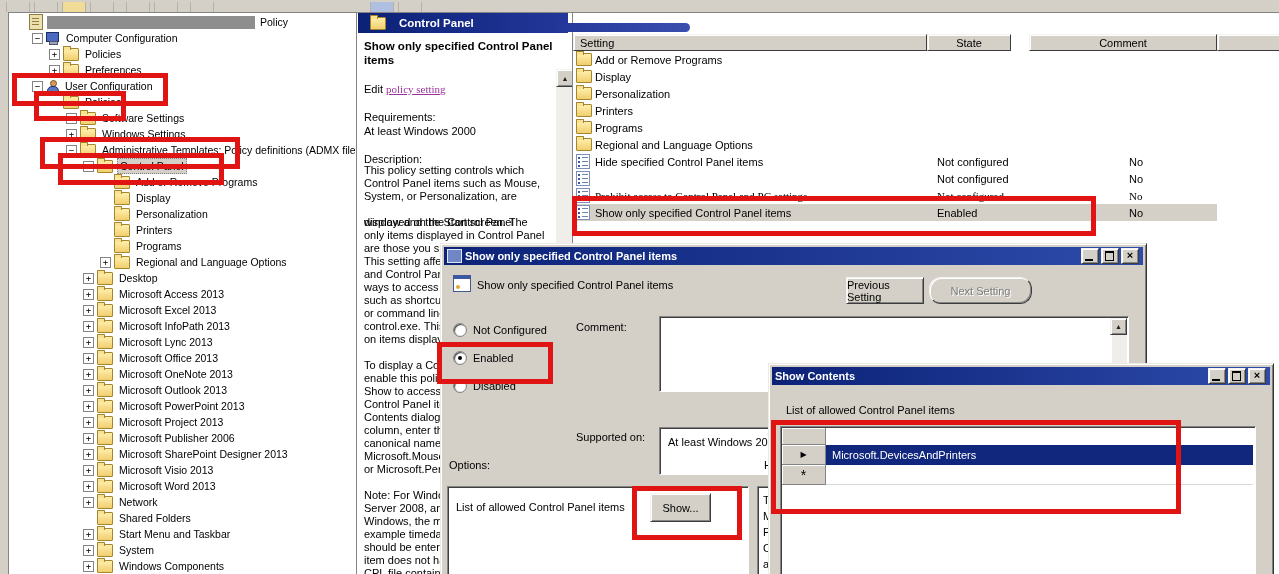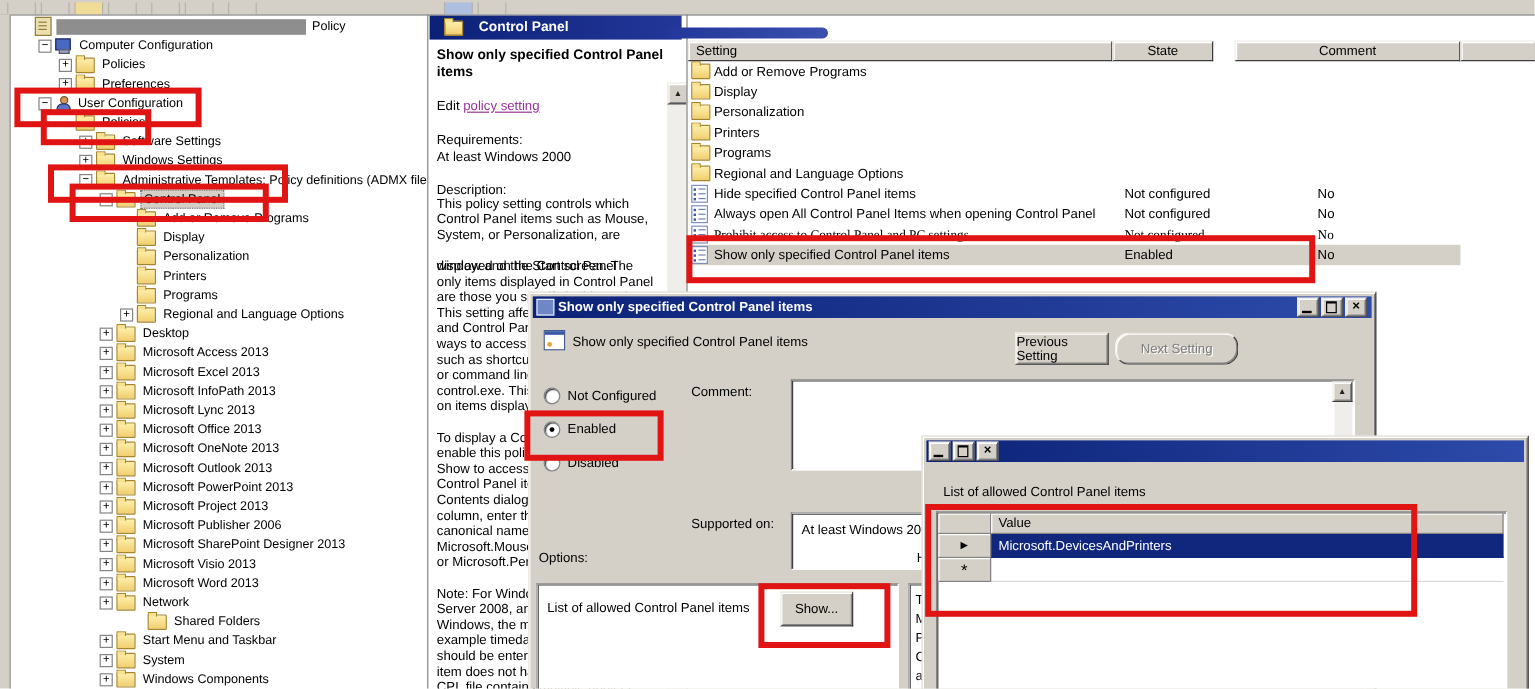--- a/index.html
+++ b/index.html
@@ -51,28 +51,28 @@
   .redaction{display:inline-block;width:208px;height:13px;background:#8e8e8e;margin-right:3px;flex:none;}
   
   .col-head{position:absolute;top:21px;height:17px;background:#d4d0c8;
     border:1px solid;border-color:#f5f3ef #3c3c3c #3c3c3c #f5f3ef;box-shadow:inset 1px 1px 0 #fff;
     display:flex;align-items:center;box-sizing:border-box;}
   .lrow{position:absolute;left:1px;width:643px;height:17px;display:flex;align-items:center;white-space:nowrap;}
   .lrow.sel{background:#d4d0c8;}
   .licon{flex:none;position:absolute;left:2px;}
   .lsetting{position:absolute;left:21px;}
   .lstate{position:absolute;left:363px;}
-  .lcomment{position:absolute;left:524px;}
+  .lcomment{position:absolute;left:555px;}
   .policy-icon{width:12px;height:13px;background:#fff;border:1px solid #7d8fb8;position:relative;}
   .policy-icon::before{content:"";position:absolute;left:1px;top:2px;width:2px;height:2px;background:#3a57a8;box-shadow:0 4px 0 #3a57a8,0 8px 0 #3a57a8;}
   .policy-icon::after{content:"";position:absolute;left:5px;top:2px;width:6px;height:1px;background:#6e82b4;box-shadow:0 4px 0 #6e82b4,0 8px 0 #6e82b4;}
   
   .bold-title{font-weight:bold;font-size:11.5px;width:196px;line-height:14px;}
   .desc-line{position:absolute;left:7px;white-space:nowrap;font-size:11px;}
-  .link{color:#993399;text-decoration:underline;cursor:pointer;}
+  .link{color:#993399;text-decoration:underline;cursor:pointer;font-family:Liberation Serif, serif;}
   
   .sb-track{background:#f0eeea;}
   .sb-btn{display:flex;align-items:center;justify-content:center;font-size:7px;color:#222;}
   
   .dlg{background:#d4d0c8;border:1px solid;border-color:#eceae5 #333 #333 #eceae5;
     box-shadow:inset 1px 1px 0 #fff, inset -1px -1px 0 #808080;}
   .titlebar{position:absolute;left:3px;top:3px;right:3px;height:18px;
     background:linear-gradient(90deg,#0b2277,#2e4bab);display:flex;align-items:center;color:#fff;}
   .titlebar .ttext{font-weight:bold;font-size:11px;margin-left:3px;flex:1;white-space:nowrap;overflow:hidden;}
   .win-btn{width:16px;height:14px;margin-left:2px;font-size:9px;line-height:12px;text-align:center;
@@ -269,21 +269,21 @@
       <div class="trow" style="top: 465px; padding-left: 74px;">
         <div class="expander">+</div>
         <div class="ticon folder-icon"></div>
         <div class="tlabel">Microsoft Word 2013</div>
       </div>
       <div class="trow" style="top: 481px; padding-left: 74px;">
         <div class="expander">+</div>
         <div class="ticon folder-icon"></div>
         <div class="tlabel">Network</div>
       </div>
-      <div class="trow" style="top: 497px; padding-left: 100px;">
+      <div class="trow" style="top: 497px; padding-left: 74px;">
         <div class="exp-spacer"></div>
         <div class="ticon folder-icon"></div>
         <div class="tlabel">Shared Folders</div>
       </div>
       <div class="trow" style="top: 513px; padding-left: 74px;">
         <div class="expander">+</div>
         <div class="ticon folder-icon"></div>
         <div class="tlabel">Start Menu and Taskbar</div>
       </div>
       <div class="trow" style="top: 529px; padding-left: 74px;">
@@ -375,21 +375,20 @@
           <div class="lsetting">Regional and Language Options</div>
         </div>
         <div class="lrow" style="top: 140px;">
           <div class="licon policy-icon"></div>
           <div class="lsetting">Hide specified Control Panel items</div>
           <div class="lstate">Not configured</div>
           <div class="lcomment">No</div>
         </div>
         <div class="lrow" style="top: 157px;">
           <div class="licon policy-icon"></div>
-          <div class="lsetting">Always open All Control Panel Items when opening Control Panel</div>
           <div class="lstate">Not configured</div>
           <div class="lcomment">No</div>
         </div>
         <div class="lrow" style="top: 174px; font-family: Liberation Serif, serif;">
           <div class="licon policy-icon"></div>
           <div class="lsetting">Prohibit access to Control Panel and PC settings</div>
           <div class="lstate">Not configured</div>
           <div class="lcomment">No</div>
         </div>
         <div class="lrow sel" style="top: 191px;">
@@ -455,29 +454,29 @@
           <div>Mouse, System, or Personalization, are displayed</div>
           <div>Panel window and the Start screen. The only items</div>
           <div>Control Panel are those you specify in this setting.</div>
           <div>and other ways to access Control Panel items</div>
         </div>
     </div>
   </div>
 
   <div class="abs dlg" style="left:768px;top:363px;width:504px;height:212px;z-index:20;">
     <div class="titlebar">
+      <span class="ttext">Show Contents</span>
       <span class="win-btn raised btn-min"></span>
       <span class="win-btn raised btn-max"></span>
       <span class="win-btn raised btn-close">×</span>
       <span style="width:4px;flex:none;"></span>
     </div>
     <div class="abs" style="left:17px;top:40px;">List of allowed Control Panel items</div>
     <div class="abs sunken" style="left:11px;top:62px;width:474px;height:149px;overflow:hidden;">
       <div class="abs grid-head-cell" style="left:1px;top:1px;width:44px;height:17px;"></div>
-      <div class="abs grid-head-cell" style="left:45px;top:1px;width:427px;height:17px;padding-left:6px;">Value</div>
       <div id="grid-rows">
           <div class="marker-cell" style="position: absolute; left: 1px; top: 18px; width: 44px; height: 20px; font-size: 8px;">▶</div>
           <div class="value-cell sel" style="position: absolute; left: 45px; top: 18px; width: 427px; height: 20px;">Microsoft.DevicesAndPrinters</div>
           <div class="marker-cell" style="position: absolute; left: 1px; top: 38px; width: 44px; height: 20px; font-size: 14px;">*</div>
           <div class="value-cell" style="position: absolute; left: 45px; top: 38px; width: 427px; height: 20px;"></div>
         </div>
     </div>
   </div>
 
   <div class="ann" style="left:12px;top:73px;width:146px;height:23px;"></div>

